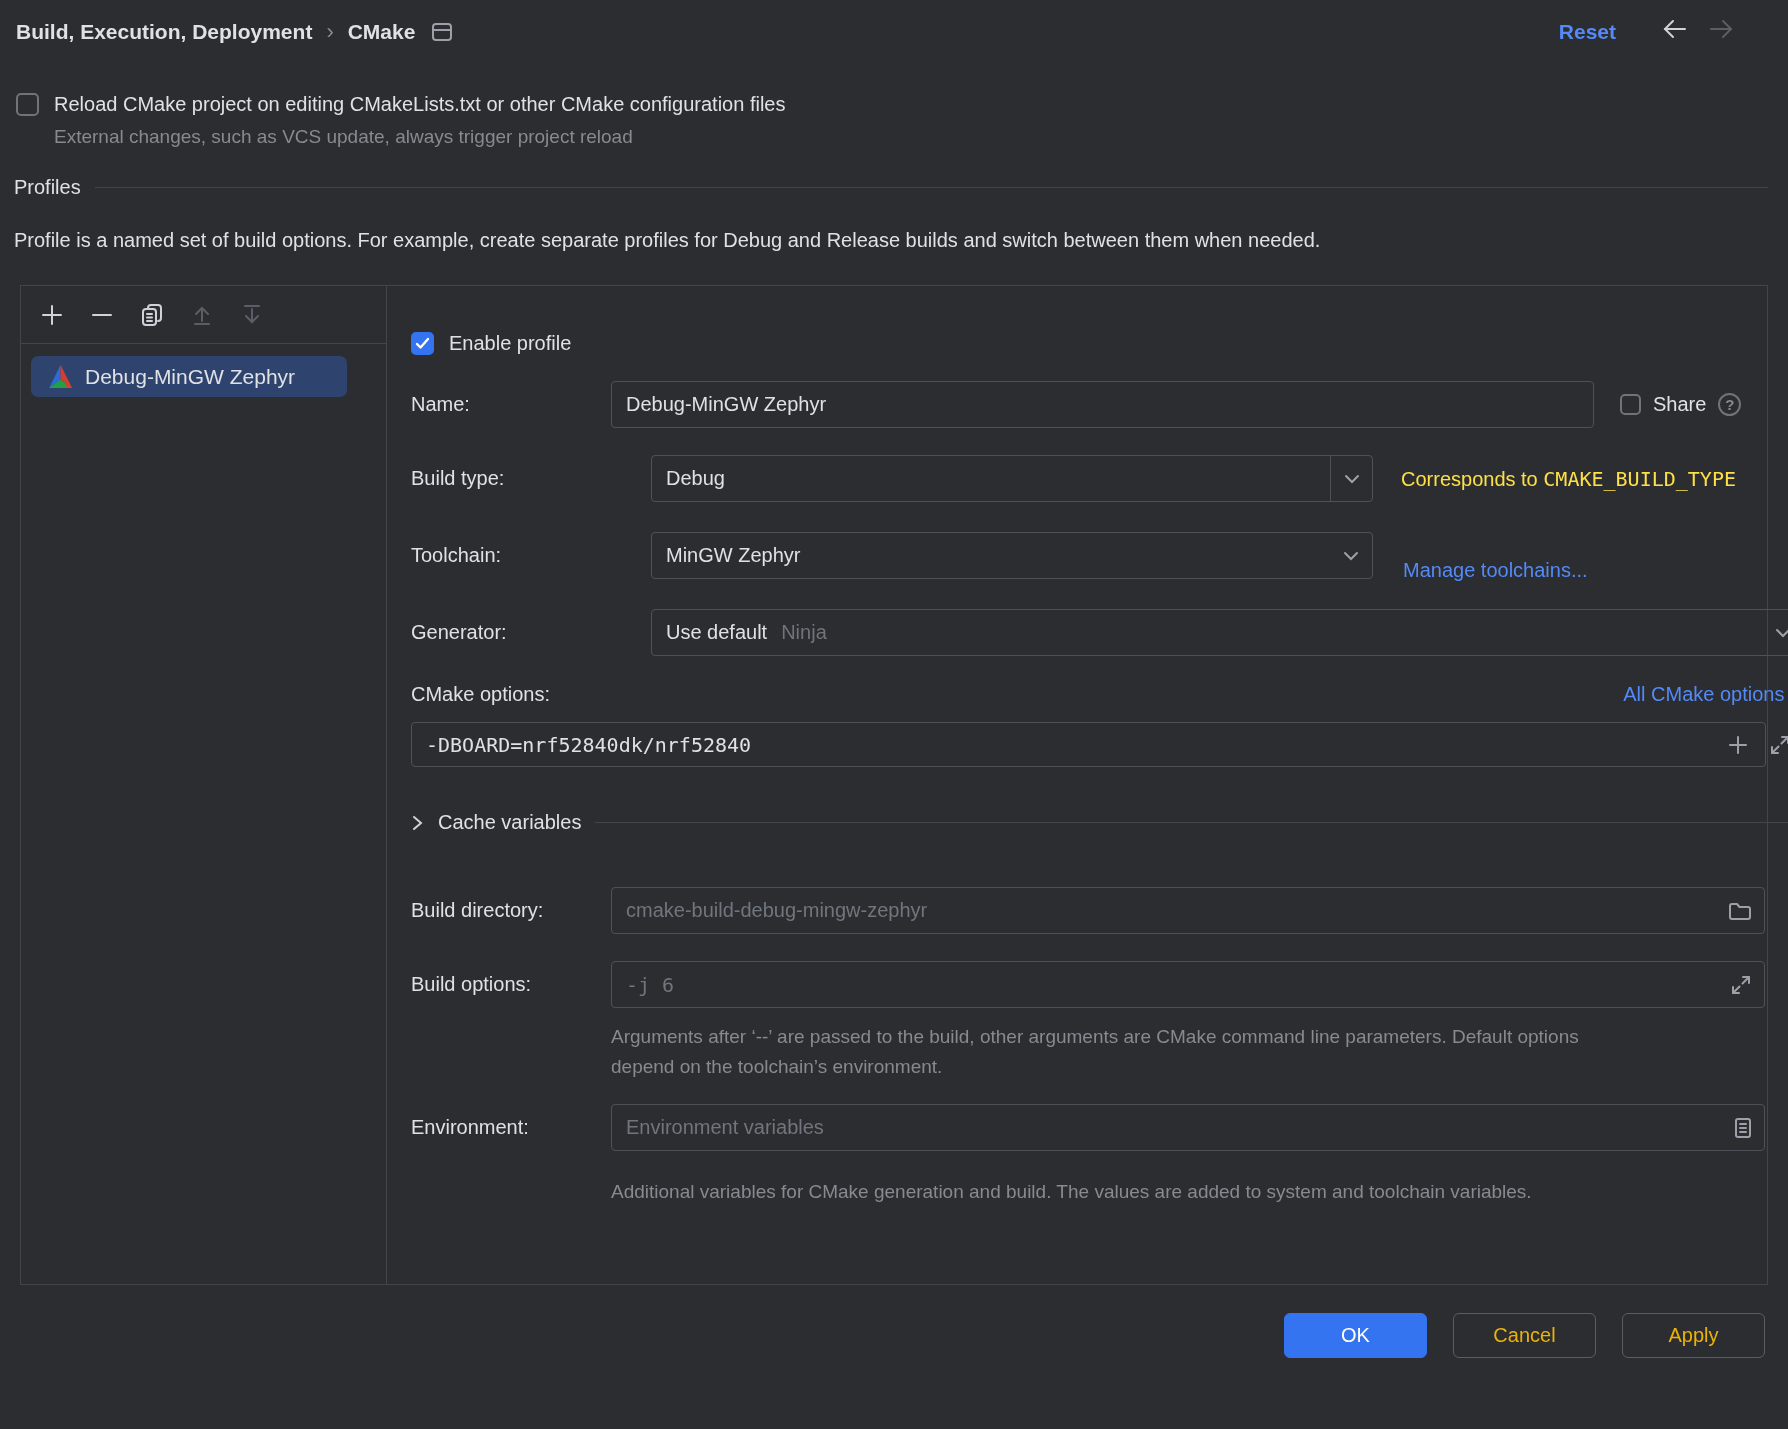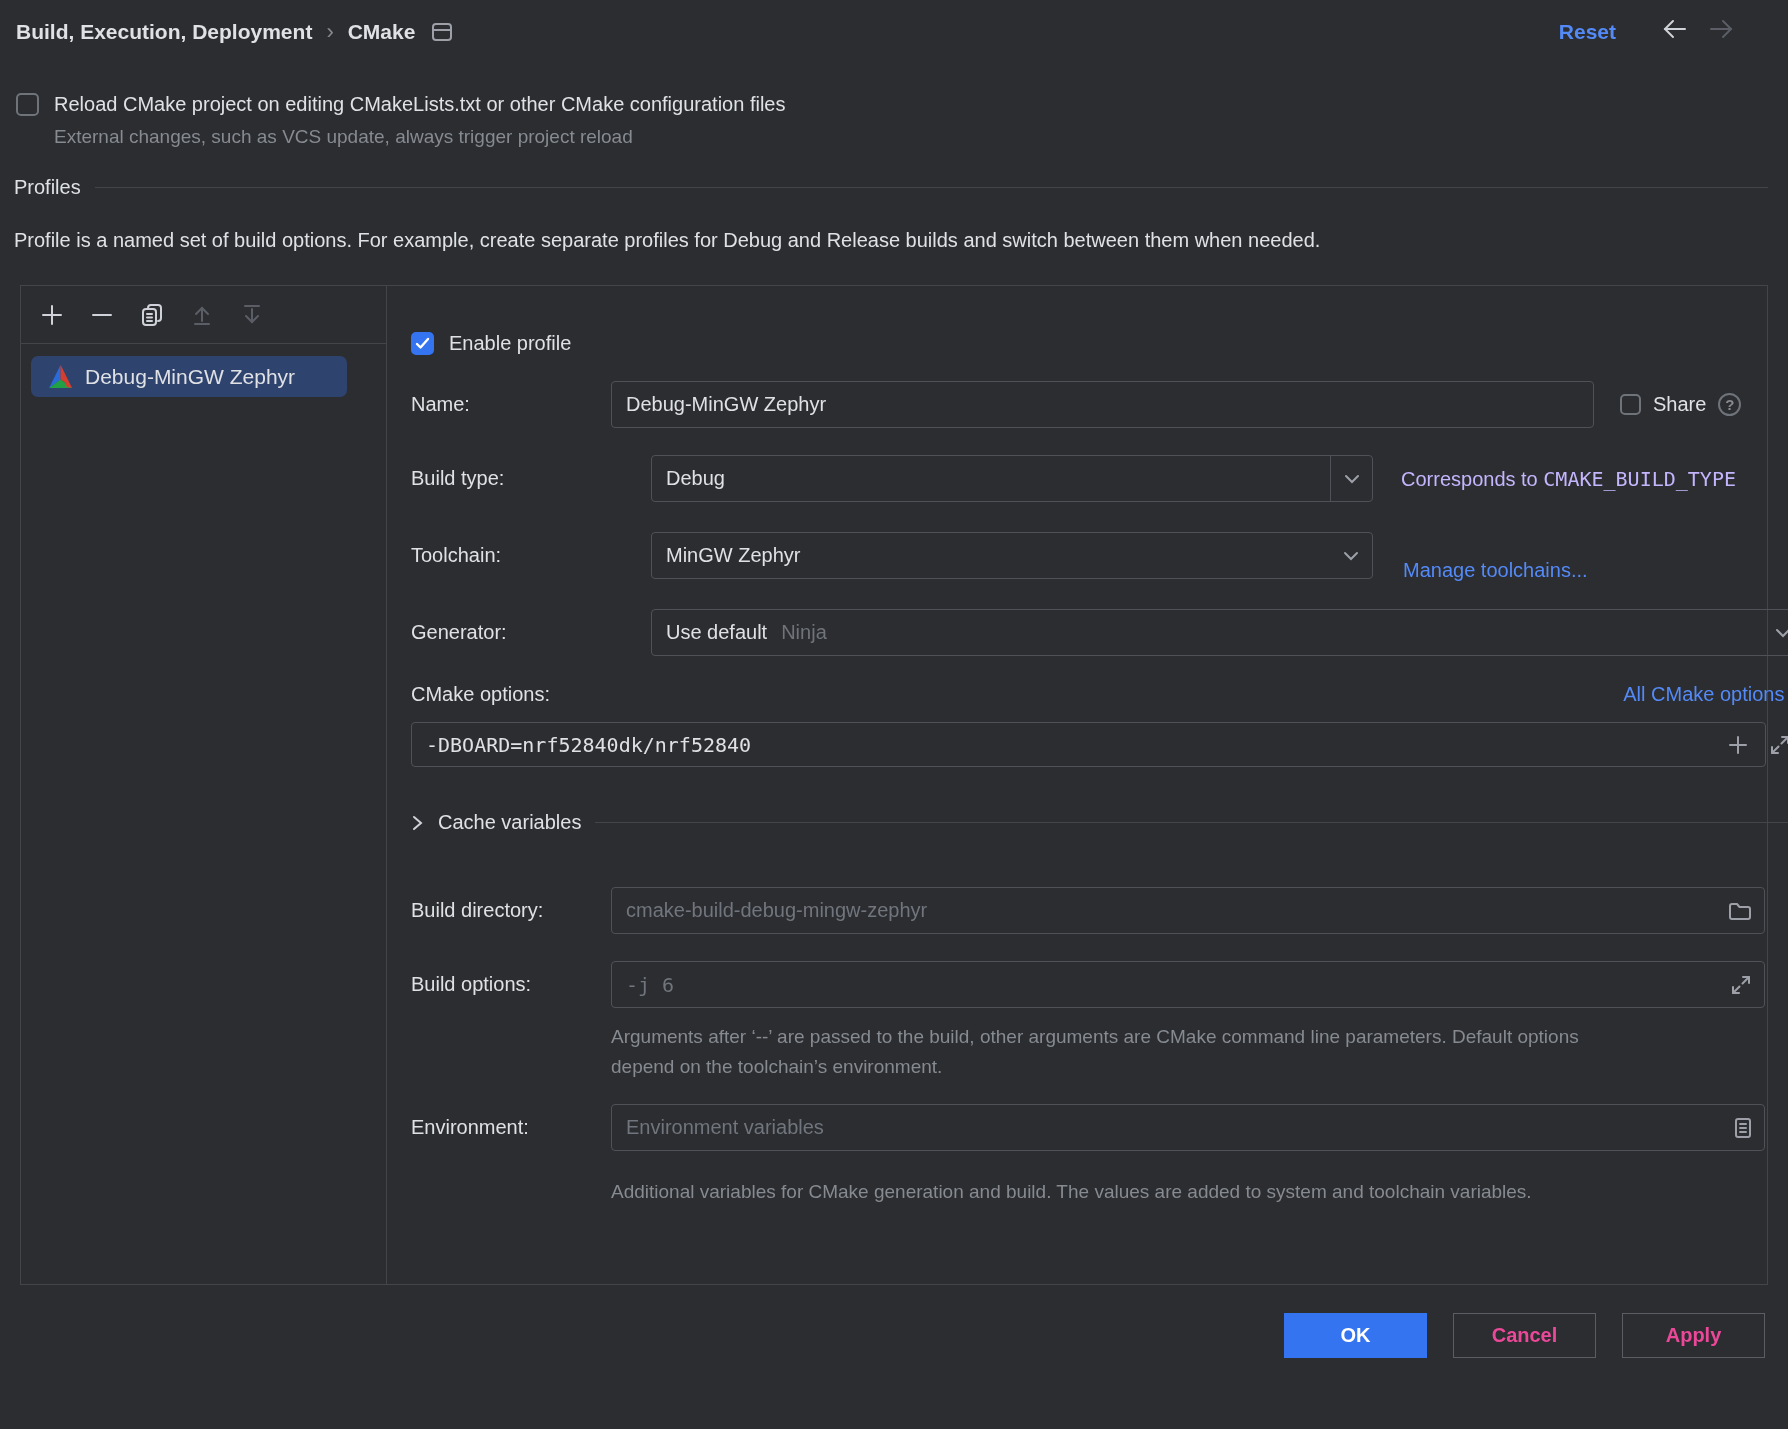--- a/index.html
+++ b/index.html
@@ -70,21 +70,21 @@
   .combo .ghost { color:#6f737a; }
   .combo .chev { width:42px; flex:none; display:flex; align-items:center; justify-content:center; align-self:stretch; }
   .combo .chev.sep { border-left:1px solid #4e5157; }
 
   .share-group { display:flex; align-items:center; gap:12px; margin-left:26px; }
   .checkbox.small { width:21px; height:21px; }
   .help-circle { width:23px; height:23px; border:2px solid #6f737a; border-radius:50%;
                  color:#868a91; font-size:15px; font-weight:700;
                  display:flex; align-items:center; justify-content:center; cursor:pointer; }
 
-  .note { color:#c4b5fd; margin-left:28px; font-size:20px; }
+  .note { color:#fde047; margin-left:28px; font-size:20px; }
   .note .mono { font-size:20px; }
   .link { color:#548af7; cursor:pointer; }
   .link-row { margin-left:30px;margin-top:30px; }
 
   .options-head { display:flex; justify-content:space-between; align-items:center;
                   margin:12px 0 16px 0; }
   .options-box { position:relative; margin-bottom:0; }
   .options-input { width:1355px; height:45px; padding-right:110px; }
   .box-icons { position:absolute; right:14px; top:0; height:45px;
                display:flex; align-items:center; gap:20px; }
@@ -96,25 +96,25 @@
 
   .input-wrap { position:relative; display:flex; align-items:center; }
   .input-wrap .trail { position:absolute; right:13px; display:flex; cursor:pointer; }
 
   .help-under { margin:-8px 0 22px 200px; max-width:1015px; line-height:30px; }
   .help-under2 { margin:-8px 0 0 200px; max-width:1045px; line-height:30px; }
 
   
   .footer { display:flex; justify-content:flex-end; align-items:center;
             gap:26px; margin-top:28px; padding-right:23px; }
-  .btn { height:45px; min-width:143px; border-radius:0; font-size:20px;
+  .btn { height:45px; min-width:143px; border-radius:6px; font-size:20px;
          display:flex; align-items:center; justify-content:center;
-         cursor:pointer; padding:0 24px;font-weight:bold; }
+         cursor:pointer; padding:0 24px; }
   .btn.primary { background:#3574f0; color:#ffffff; border:1px solid #3574f0; }
-  .btn.ghost-btn { background:transparent; color:#ec4899; border:1px solid #5a5d63; }
+  .btn.ghost-btn { background:transparent; color:#eab308; border:1px solid #5a5d63; }
 </style>
 </head>
 <body>
 
 <div class="header">
   <div class="breadcrumb">
     <span class="crumb">Build, Execution, Deployment</span>
     <span class="crumb-sep">›</span>
     <span class="crumb">CMake</span>
     <span class="window-icon">

